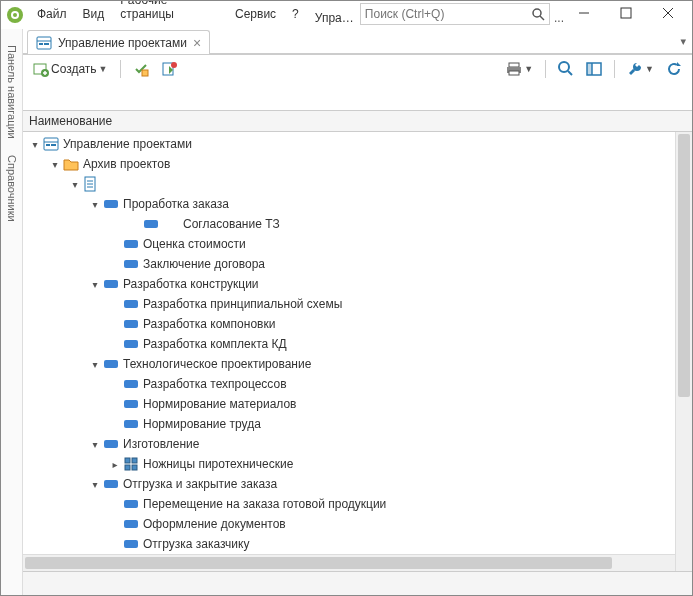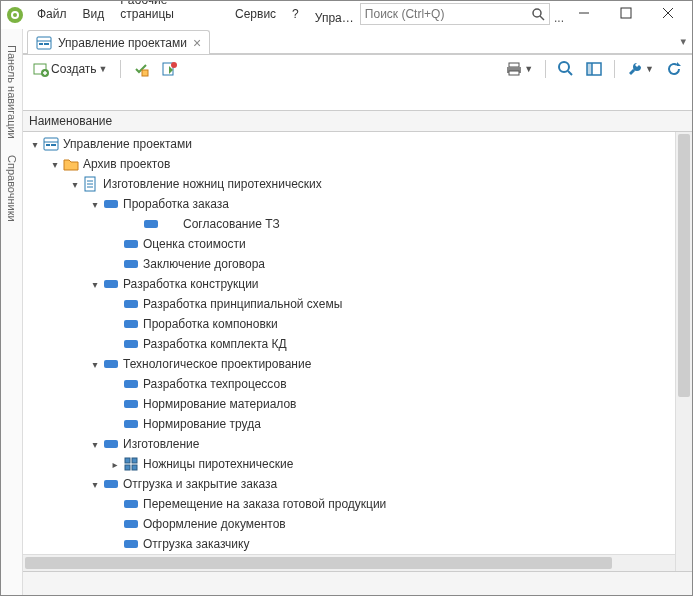--- a/index.html
+++ b/index.html
@@ -271,21 +271,20 @@
               </span>
               <span class="node-label">Архив проектов</span>
             </div>
             <div class="tree-row" style="padding-left: 46px;">
               <span class="toggle">▾</span>
               <span class="node-icon">
                 <svg width="16" height="16">
                   <use href="#i-doc"></use>
                 </svg>
               </span>
-              <span class="node-label">Изготовление ножниц пиротехнических</span>
             </div>
             <div class="tree-row" style="padding-left: 66px;">
               <span class="toggle">▾</span>
               <span class="node-icon">
                 <svg width="16" height="16">
                   <use href="#i-task"></use>
                 </svg>
               </span>
               <span class="node-label">Проработка заказа</span>
             </div>
@@ -334,21 +333,21 @@
               </span>
               <span class="node-label">Разработка принципиальной схемы</span>
             </div>
             <div class="tree-row" style="padding-left: 86px;">
               <span class="toggle empty">▸</span>
               <span class="node-icon">
                 <svg width="16" height="16">
                   <use href="#i-task"></use>
                 </svg>
               </span>
-              <span class="node-label">Проработка компоновки</span>
+              <span class="node-label">Разработка компоновки</span>
             </div>
             <div class="tree-row" style="padding-left: 86px;">
               <span class="toggle empty">▸</span>
               <span class="node-icon">
                 <svg width="16" height="16">
                   <use href="#i-task"></use>
                 </svg>
               </span>
               <span class="node-label">Разработка комплекта КД</span>
             </div>

